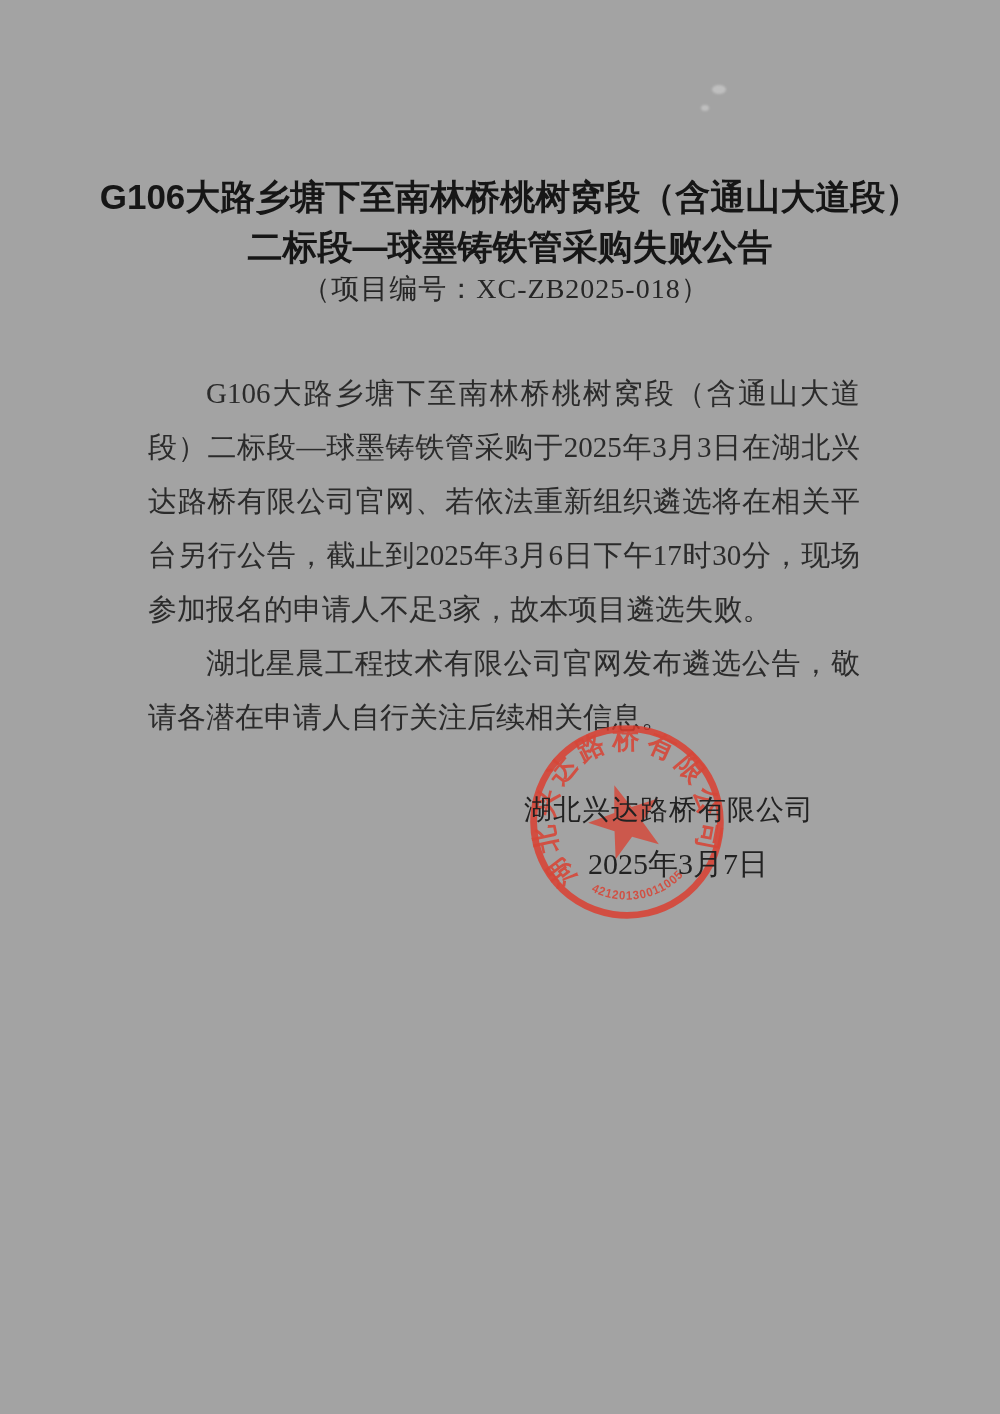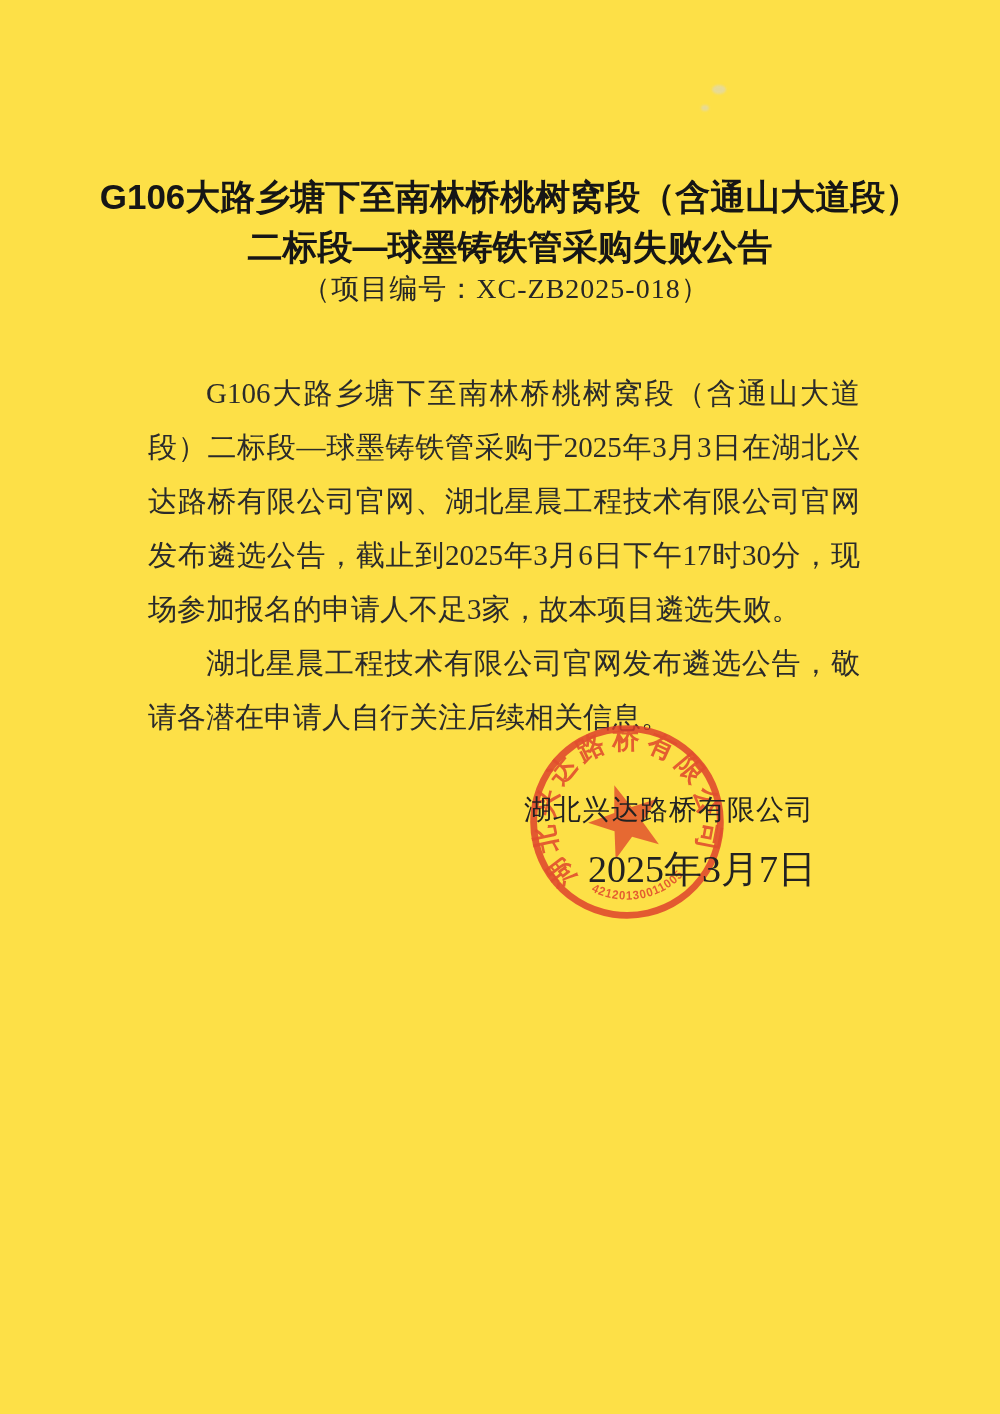--- a/index.html
+++ b/index.html
@@ -4,21 +4,21 @@
 <style>
   html, body {
     margin: 0;
     padding: 0;
     background: #ffffff;
   }
   .page {
     position: relative;
     width: 1000px;
     height: 1414px;
-    background: #fde047;
+    background: #a3a3a3;
     overflow: hidden;
     font-family: "Liberation Serif", serif;
     color: #2e2e2e;
   }
   
   .smudge {
     position: absolute;
     background: #d6d6d6;
     opacity: 0.55;
     border-radius: 50%;
@@ -76,21 +76,21 @@
     font-size: 28px;
     letter-spacing: 1px;
     color: #222222;
     z-index: 3;
     white-space: nowrap;
   }
   .signature-date {
     position: absolute;
     left: 588px;
     top: 844px;
-    font-size: 38px;
+    font-size: 30px;
     color: #222222;
     z-index: 3;
     white-space: nowrap;
   }
   .seal {
     position: absolute;
     left: 520px;
     top: 715px;
     width: 214px;
     height: 214px;
@@ -111,21 +111,21 @@
   <div class="smudge s2"></div>
 
   <div class="title-block">
     <span class="title-line">G106大路乡塘下至南林桥桃树窝段（含通山大道段）</span>
     <span class="title-line">二标段—球墨铸铁管采购失败公告</span>
   </div>
 
   <div class="project-no">（项目编号：XC-ZB2025-018）</div>
 
   <div class="body-text">
-    <p>G106大路乡塘下至南林桥桃树窝段（含通山大道段）二标段—球墨铸铁管采购于2025年3月3日在湖北兴达路桥有限公司官网、湖北星晨工程技术有限公司官网发布遴选公告，截止到2025年3月6日下午17时30分，现场参加报名的申请人不足3家，故本项目遴选失败。</p>
+    <p>G106大路乡塘下至南林桥桃树窝段（含通山大道段）二标段—球墨铸铁管采购于2025年3月3日在湖北兴达路桥有限公司官网、若依法重新组织遴选将在相关平台另行公告，截止到2025年3月6日下午17时30分，现场参加报名的申请人不足3家，故本项目遴选失败。</p>
     <p>湖北星晨工程技术有限公司官网发布遴选公告，敬请各潜在申请人自行关注后续相关信息。</p>
   </div>
 
   <div class="signature-company">湖北兴达路桥有限公司</div>
   <div class="signature-date">2025年3月7日</div>
 
   <svg class="seal" viewBox="0 0 220 220" xmlns="http://www.w3.org/2000/svg">
     <defs>
       <path id="ringTextPath" d="M 47.7 153.6 A 76 76 0 1 1 172.3 153.6" fill="none"></path>
       <path id="codeTextPath" d="M 56.5 169.4 A 80 80 0 0 0 163.5 169.4" fill="none"></path>

